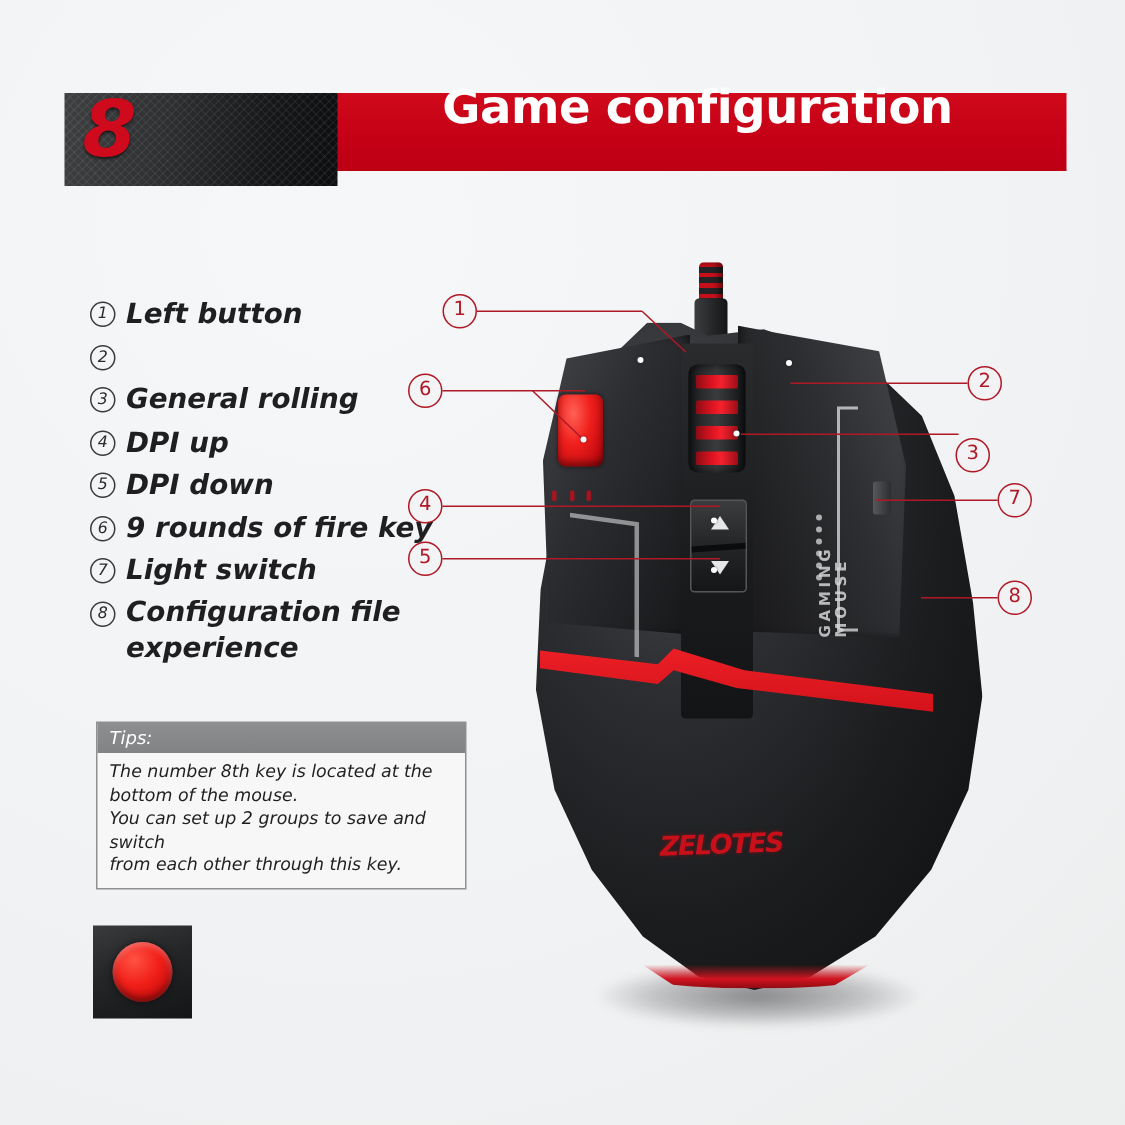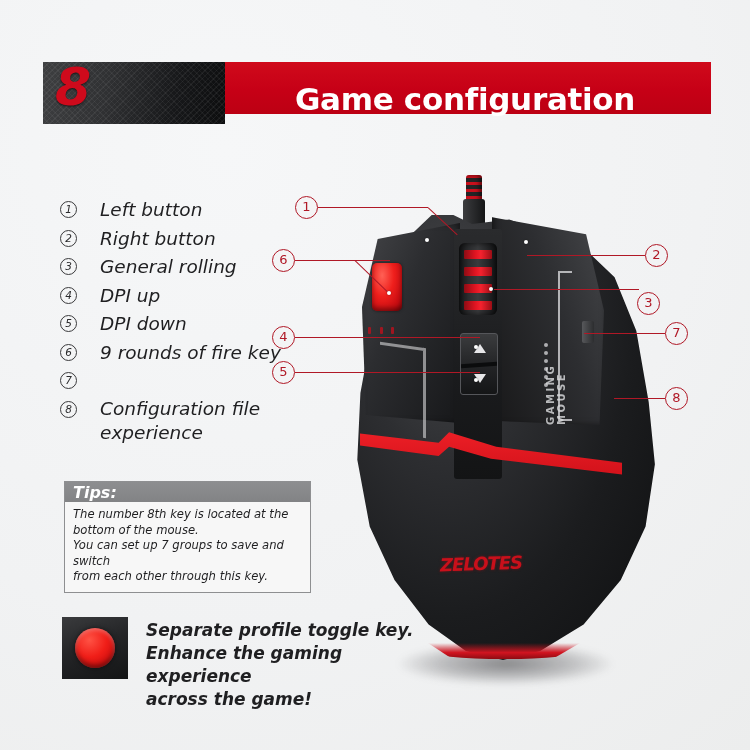--- a/index.html
+++ b/index.html
@@ -37,21 +37,21 @@
     position: absolute;
     left: 180px;
     top: 0px;
     width: 488px;
     height: 52px;
     background: linear-gradient(180deg, #d00a1b 0%, #c60016 55%, #bc0013 100%);
   }
   #header-title {
     position: absolute;
     left: 255px;
-    top: 73px;
+    top: 46px;
     width: 420px;
     height: 52px;
     display: flex;
     align-items: center;
     justify-content: center;
     color: #ffffff;
     font-family: "DejaVu Sans", sans-serif;
     font-size: 31px;
     font-weight: bold;
     letter-spacing: -0.3px;
@@ -120,25 +120,24 @@
     font-family: "DejaVu Sans", sans-serif;
     font-size: 10.5px;
     font-style: italic;
     line-height: 14.5px;
     text-align: center;
   }
   .feature-label {
     font-family: "DejaVu Sans", sans-serif;
     font-size: 18.5px;
     font-style: italic;
-    font-weight: normal;
+    font-weight: bold;
     color: #1f1f21;
     line-height: 25px;
     white-space: pre-line;
-    margin-left: 16px;
   }
   .feature-label.wrap { line-height: 24px; }
 
   
   #tips-box {
     position: absolute;
     left: 64px;
     top: 481px;
     width: 247px;
     border: 1px solid #8e8f91;
@@ -146,24 +145,23 @@
   }
   #tips-header {
     height: 20px;
     background: linear-gradient(180deg, #8d8e90 0%, #828385 100%);
     display: flex;
     align-items: center;
     padding-left: 8px;
   }
   #tips-header-label {
     font-family: "DejaVu Sans", sans-serif;
-    font-size: 16px;
+    font-size: 12px;
     font-style: italic;
     color: #ffffff;
-    font-weight: bold;
   }
   #tips-body {
     padding: 5px 7px 7px 8px;
     font-family: "DejaVu Sans", sans-serif;
     font-size: 11.6px;
     font-style: italic;
     color: #1f1f21;
     line-height: 15.5px;
     white-space: pre-line;
   }
@@ -545,64 +543,61 @@
 
   <div id="header-title">Game configuration</div>
 
   <div id="feature-list">
     <div class="feature-row">
       <span class="feature-num">1</span>
       <span class="feature-label">Left button</span>
     </div>
     <div class="feature-row">
       <span class="feature-num">2</span>
-      <span class="feature-label">Right button</span>
     </div>
     <div class="feature-row">
       <span class="feature-num">3</span>
       <span class="feature-label">General rolling</span>
     </div>
     <div class="feature-row">
       <span class="feature-num">4</span>
       <span class="feature-label">DPI up</span>
     </div>
     <div class="feature-row">
       <span class="feature-num">5</span>
       <span class="feature-label">DPI down</span>
     </div>
     <div class="feature-row">
       <span class="feature-num">6</span>
       <span class="feature-label">9 rounds of fire key</span>
     </div>
     <div class="feature-row">
       <span class="feature-num">7</span>
+      <span class="feature-label">Light switch</span>
     </div>
     <div class="feature-row">
       <span class="feature-num">8</span>
       <span class="feature-label wrap">Configuration file
   experience</span>
     </div>
   </div>
 
   <div id="tips-box">
     <div id="tips-header">
       <span id="tips-header-label">Tips:</span>
     </div>
     <div id="tips-body">The number 8th key is located at the
 bottom of the mouse.
-You can set up 7 groups to save and switch
+You can set up 2 groups to save and switch
 from each other through this key.</div>
   </div>
 
   <div id="bottom-thumb">
     <div id="bottom-thumb-button"></div>
   </div>
-  <div id="bottom-caption">Separate profile toggle key.
-Enhance the gaming experience
-across the game!</div>
 
   <div id="mouse-figure">
 
     <div id="mouse-shadow"></div>
 
     <div id="mouse-cable"></div>
     <div id="mouse-cable-boot"></div>
 
     <div id="mouse-body"></div>
 

